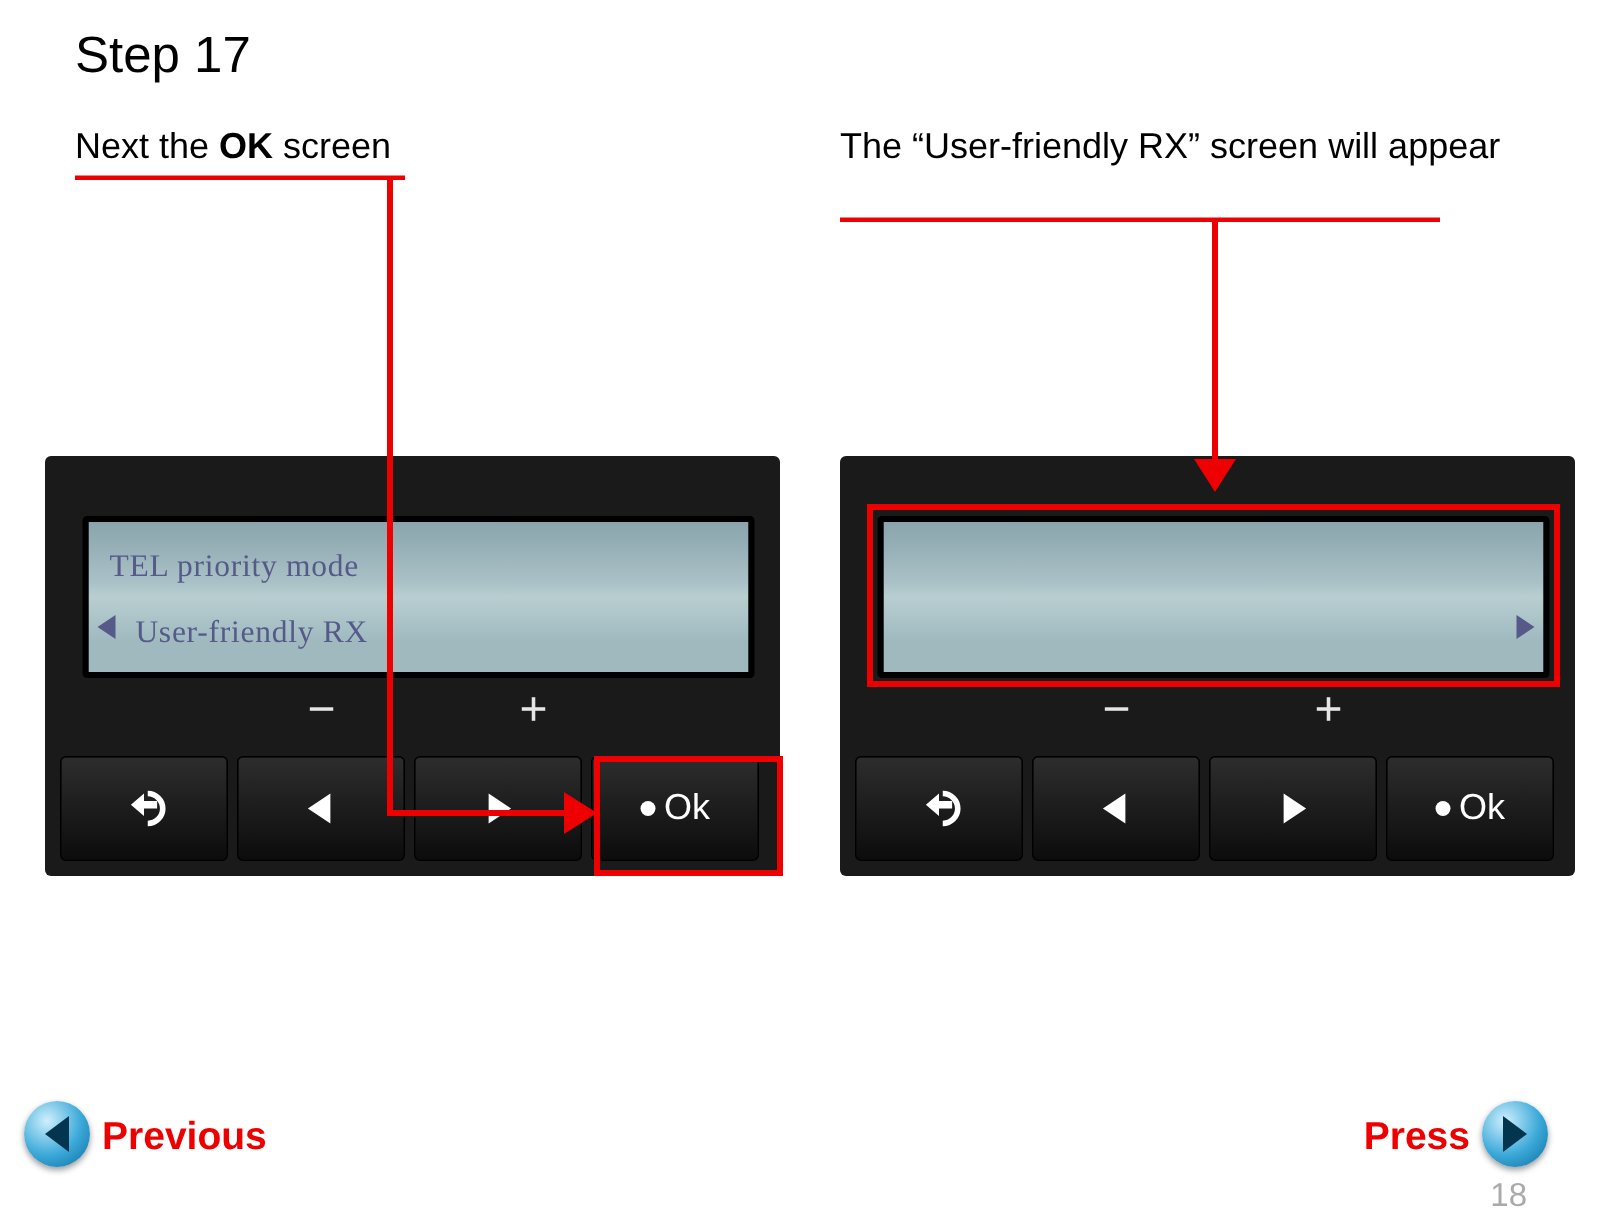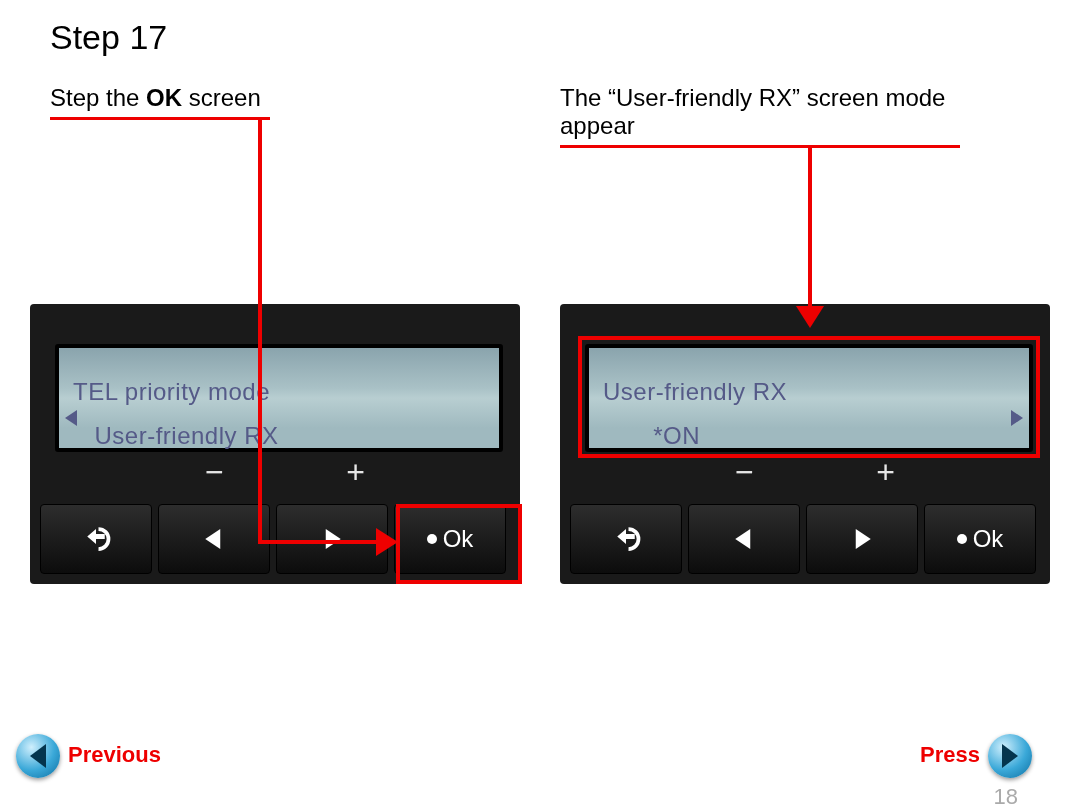--- a/index.html
+++ b/index.html
@@ -2,51 +2,51 @@
 <html><head>
 <meta charset="utf-8">
 <style>
   html,body{margin:0;padding:0;font-family:Arial,Helvetica,sans-serif;background:#fff;width:1080px;height:810px;position:relative;overflow:hidden}
   .page{position:relative;width:1048px;height:810px}
   .heading{position:absolute;font-size:34px;color:#000}
   .instr{position:absolute;font-size:24px;color:#000;line-height:28px}
   .underline{position:absolute;height:3px;background:#e00}
   .device{position:absolute;width:490px;height:280px;background:#1a1a1a;border-radius:4px;overflow:hidden}
   .lcd{position:absolute;left:25px;top:40px;width:440px;height:100px;background:linear-gradient(#8aa4ad,#a9c1c6 40%,#b8ced1 50%,#9fb9bf 80%);border:4px solid #000;border-radius:3px}
-  .lcd-text{position:absolute;left:14px;top:22px;right:14px;font-family:Liberation Sans, sans-serif;color:#555a88;font-size:24px;line-height:44px;letter-spacing:0.5px;white-space:pre}
+  .lcd-text{position:absolute;left:14px;top:7px;right:14px;font-family:Liberation Serif, serif;color:#555a88;font-size:21px;line-height:44px;letter-spacing:0.5px;white-space:pre}
   .tri-left,.tri-right{position:absolute;width:0;height:0;border-top:8px solid transparent;border-bottom:8px solid transparent}
   .tri-left{left:6px;top:62px;border-right:12px solid #555a88}
   .tri-right{right:6px;top:62px;border-left:12px solid #555a88}
   .pm-row{position:absolute;left:25px;top:150px;width:440px;height:36px;color:#e6e6e6;font-size:32px;font-weight:300}
   .pm-minus{position:absolute;left:150px}
   .pm-plus{position:absolute;right:130px}
   .btn-row{position:absolute;left:10px;bottom:10px;width:466px;height:70px;display:flex;gap:6px}
   .btn{flex:1;background:linear-gradient(#2d2d2d,#0c0c0c);border:1px solid #000;border-radius:4px;display:flex;align-items:center;justify-content:center;color:#fff}
   .btn svg{width:30px;height:30px;fill:#fff}
   .btn-text{font-size:24px;color:#fff}
   .ok-dot{width:10px;height:10px;background:#fff;border-radius:50%;margin-right:6px}
   .red-box{position:absolute;border:4px solid #e00;pointer-events:none}
   .arrow-v{position:absolute;width:4px;background:#e00}
   .arrow-h{position:absolute;height:4px;background:#e00}
   .arrow-head-down{position:absolute;width:0;height:0;border-left:14px solid transparent;border-right:14px solid transparent;border-top:22px solid #e00}
   .arrow-head-right{position:absolute;width:0;height:0;border-top:14px solid transparent;border-bottom:14px solid transparent;border-left:22px solid #e00}
   .nav-btn{position:absolute;width:44px;height:44px;border-radius:50%;background:radial-gradient(circle at 35% 30%,#cfeffd,#3aa8d8 55%,#0c6da0);display:flex;align-items:center;justify-content:center;box-shadow:0 2px 4px rgba(0,0,0,.4)}
   .nav-btn .tri{width:0;height:0;border-top:12px solid transparent;border-bottom:12px solid transparent}
-  .nav-label{position:absolute;font-size:22px;font-weight:bold;color:#e00}
+  .nav-label{position:absolute;font-size:26px;font-weight:bold;color:#e00}
   .page-num{position:absolute;color:#aaa;font-size:22px}
   .bold{font-weight:bold}
 </style>
 </head>
 <body>
 
 <div class="page">
 
   <div class="heading" style="left:50px;top:18px">Step 17</div>
   <div class="instr" style="left:50px;top:84px">
-    <span>Step the </span><span class="bold">OK</span><span> screen</span>
+    <span>Next the </span><span class="bold">OK</span><span> screen</span>
   </div>
   <div class="underline" style="left:50px;top:117px;width:220px"></div>
 
   <div class="device" style="left:30px;top:304px">
     <div class="lcd">
       <div class="lcd-text"><span>TEL priority mode</span>
 <span>   User-friendly RX</span></div>
       <div class="tri-left"></div>
     </div>
     <div class="pm-row">
@@ -75,27 +75,25 @@
           <span class="btn-text">Ok</span>
         </div>
     </div>
   </div>
 
   <div class="arrow-v" style="left:258px;top:118px;height:426px"></div>
   <div class="arrow-h" style="left:258px;top:540px;width:118px"></div>
   <div class="arrow-head-right" style="left:376px;top:528px"></div>
   <div class="red-box" style="left:396px;top:504px;width:118px;height:72px"></div>
 
-  <div class="instr" style="left:560px;top:84px;width:450px">The “User-friendly RX” screen mode appear</div>
+  <div class="instr" style="left:560px;top:84px;width:450px">The “User-friendly RX” screen will appear</div>
   <div class="underline" style="left:560px;top:145px;width:400px"></div>
 
   <div class="device" style="left:560px;top:304px">
     <div class="lcd">
-      <div class="lcd-text"><span>User-friendly RX</span>
-<span>       *ON</span></div>
       <div class="tri-right"></div>
     </div>
     <div class="pm-row">
       <span class="pm-minus">−</span>
       <span class="pm-plus">+</span>
     </div>
     <div class="btn-row">
       <div class="btn">
           <svg viewBox="0 0 24 24">
             <path d="M12 4v4h7v4h-7v4l-7-6z"></path>

